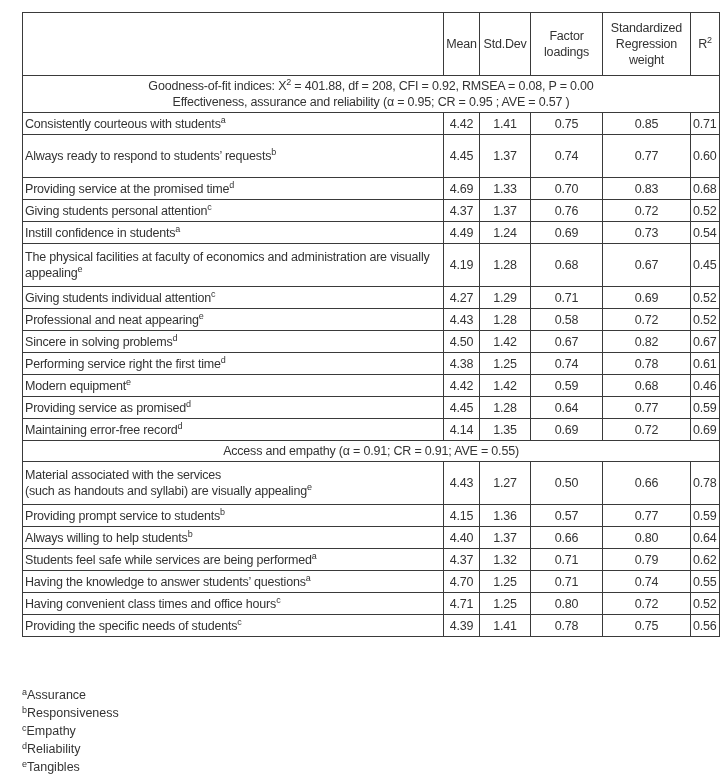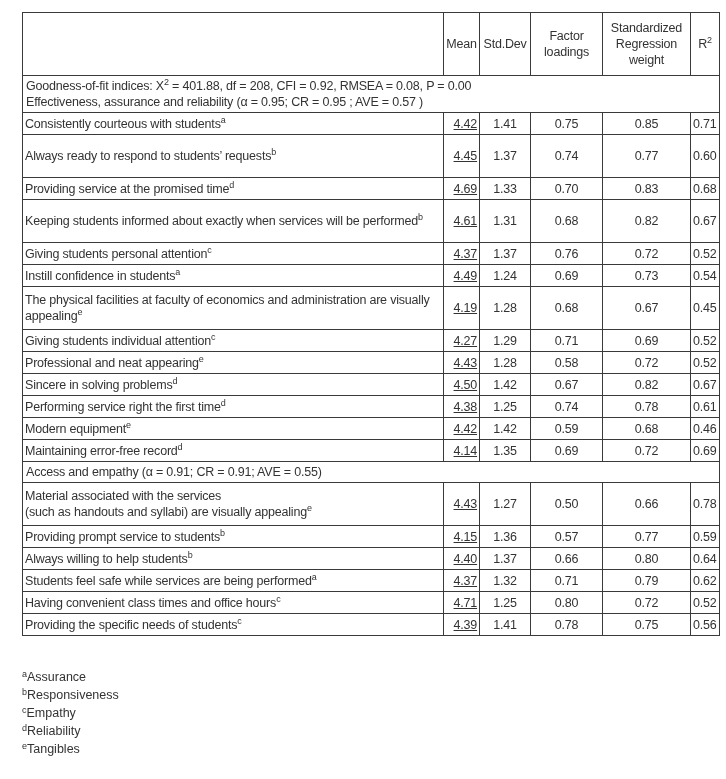--- a/index.html
+++ b/index.html
@@ -22,30 +22,30 @@
     line-height: 16px;
   }
   col.c-item { width: 422px; }
   col.c-mean { width: 36px; }
   col.c-sd { width: 51px; }
   col.c-fl { width: 72px; }
   col.c-srw { width: 88px; }
   col.c-r2 { width: 29px; }
   th.hdr { text-align: center; height: 46px; line-height: 14px; }
   th.hdr.mean, th.hdr.sd { padding: 8px 1px; }
-  tr.section td { text-align: left; padding: 2px 3px; margin-top: 18px; }
+  tr.section td { text-align: center; padding: 2px 3px; margin-top: 18px; }
   tr.item td { height: 21px; }
   tr.item.tall td { height: 42px; }
   td.label { text-align: left; padding-left: 3px; margin-left: 22px; }
   td.num { text-align: center; }
-  td.num.mean { text-align: right; padding-right: 2px; text-decoration: underline; }
+  td.num.mean { text-align: center; padding-right: 2px; }
   td.num.r2 { text-align: left; padding-left: 2px; }
   sup { font-size: 9px; line-height: 0; vertical-align: 5px; }
   .notes {
-    position: absolute; left: 22px; top: 668px;
+    position: absolute; left: 22px; top: 686px;
     font-size: 12.5px; line-height: 18px; color: #333333;
   }
   .note sup { vertical-align: 4px; font-size: 9px; }
 </style>
 </head>
 <body>
 
 <table class="main">
   <colgroup>
     <col class="c-item">
@@ -89,28 +89,20 @@
         <td class="num r2">0.60</td>
       </tr>
       <tr class="item">
         <td class="label"><span><span>Providing service at the promised time</span><sup>d</sup></span></td>
         <td class="num mean">4.69</td>
         <td class="num">1.33</td>
         <td class="num">0.70</td>
         <td class="num">0.83</td>
         <td class="num r2">0.68</td>
       </tr>
-      <tr class="item tall">
-        <td class="label"><span><span>Keeping students informed about exactly when services will be performed</span><sup>b</sup></span></td>
-        <td class="num mean">4.61</td>
-        <td class="num">1.31</td>
-        <td class="num">0.68</td>
-        <td class="num">0.82</td>
-        <td class="num r2">0.67</td>
-      </tr>
       <tr class="item">
         <td class="label"><span><span>Giving students personal attention</span><sup>c</sup></span></td>
         <td class="num mean">4.37</td>
         <td class="num">1.37</td>
         <td class="num">0.76</td>
         <td class="num">0.72</td>
         <td class="num r2">0.52</td>
       </tr>
       <tr class="item">
         <td class="label"><span><span>Instill confidence in students</span><sup>a</sup></span></td>
@@ -162,20 +154,28 @@
       </tr>
       <tr class="item">
         <td class="label"><span><span>Modern equipment</span><sup>e</sup></span></td>
         <td class="num mean">4.42</td>
         <td class="num">1.42</td>
         <td class="num">0.59</td>
         <td class="num">0.68</td>
         <td class="num r2">0.46</td>
       </tr>
       <tr class="item">
+        <td class="label"><span><span>Providing service as promised</span><sup>d</sup></span></td>
+        <td class="num mean">4.45</td>
+        <td class="num">1.28</td>
+        <td class="num">0.64</td>
+        <td class="num">0.77</td>
+        <td class="num r2">0.59</td>
+      </tr>
+      <tr class="item">
         <td class="label"><span><span>Maintaining error-free record</span><sup>d</sup></span></td>
         <td class="num mean">4.14</td>
         <td class="num">1.35</td>
         <td class="num">0.69</td>
         <td class="num">0.72</td>
         <td class="num r2">0.69</td>
       </tr>
       <tr class="section">
         <td colspan="6">Access and empathy (α = 0.91; CR = 0.91; AVE = 0.55)</td>
       </tr>
@@ -203,20 +203,28 @@
         <td class="num">0.80</td>
         <td class="num r2">0.64</td>
       </tr>
       <tr class="item">
         <td class="label"><span><span>Students feel safe while services are being performed</span><sup>a</sup></span></td>
         <td class="num mean">4.37</td>
         <td class="num">1.32</td>
         <td class="num">0.71</td>
         <td class="num">0.79</td>
         <td class="num r2">0.62</td>
+      </tr>
+      <tr class="item">
+        <td class="label"><span><span>Having the knowledge to answer students’ questions</span><sup>a</sup></span></td>
+        <td class="num mean">4.70</td>
+        <td class="num">1.25</td>
+        <td class="num">0.71</td>
+        <td class="num">0.74</td>
+        <td class="num r2">0.55</td>
       </tr>
       <tr class="item">
         <td class="label"><span><span>Having convenient class times and office hours</span><sup>c</sup></span></td>
         <td class="num mean">4.71</td>
         <td class="num">1.25</td>
         <td class="num">0.80</td>
         <td class="num">0.72</td>
         <td class="num r2">0.52</td>
       </tr>
       <tr class="item">

